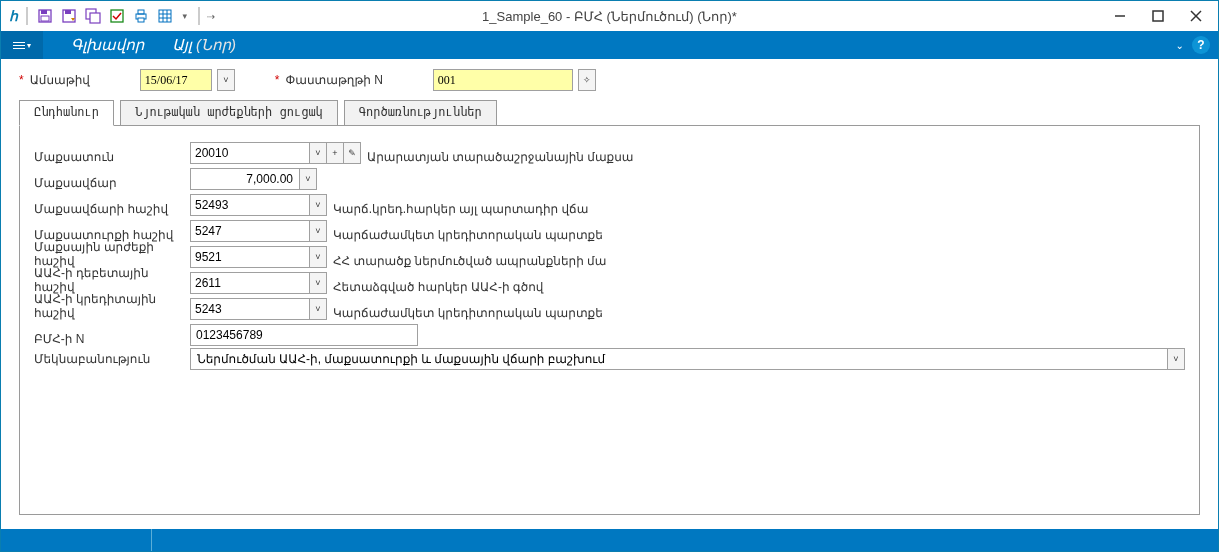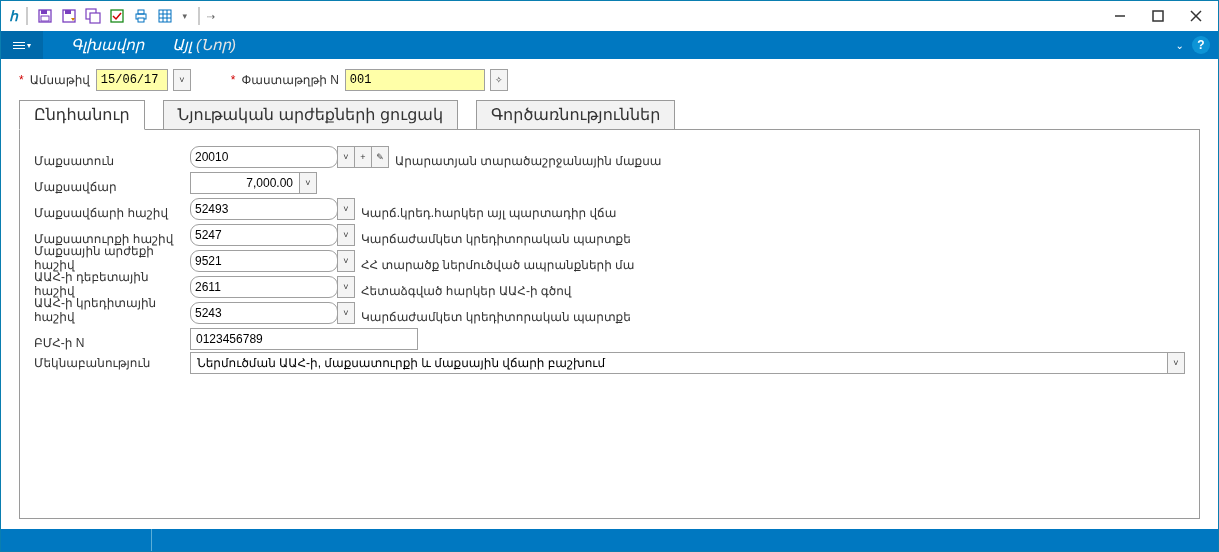--- a/index.html
+++ b/index.html
@@ -19,33 +19,33 @@
   .menu-ico-btn .caret { color: #fff; font-size: 8px; }
   .menu-items { display: flex; align-items: center; gap: 28px; padding-left: 28px; }
   .menu-item { color: #fff; font-size: 15px; font-style: italic; }
   .menu-item .new { color: #e5e5e5; }
   .menu-right { margin-left: auto; display: flex; align-items: center; gap: 8px; padding-right: 8px; }
   .help-circle { width: 18px; height: 18px; border-radius: 50%; background: #0d94d6; color: #fff; display: flex; align-items: center; justify-content: center; font-weight: bold; font-size: 12px; }
   .chev { color: #fff; font-size: 10px; }
   .headerrow { padding: 10px 18px 8px 18px; display: flex; align-items: center; gap: 40px; }
   .fieldgrp { display: flex; align-items: center; gap: 6px; }
   .req { color: #d00000; }
-  .date-input, .doc-input { height: 22px; border: 1px solid #a0a0a0; padding: 0 4px; font-family: Liberation Mono, monospace; font-size: 12px; }
+  .date-input, .doc-input { height: 22px; border: 1px solid #a0a0a0; padding: 0 4px; font-family: Liberation Serif, serif; font-size: 12px; margin-left: 44px; }
   .date-input { width: 72px; background: #ffffa8; }
   .dd-btn, .tool-btn { width: 18px; height: 22px; border: 1px solid #a0a0a0; background: #f4f4f4; display: inline-flex; align-items: center; justify-content: center; font-size: 9px; cursor: pointer; margin-left: -1px; }
   .doc-input { width: 140px; background: #ffffa8; }
   .tabs { padding: 0 18px; }
   .tab-headers { display: flex; position: relative; z-index: 2; }
-  .tab { padding: 4px 14px 5px 14px; border: 1px solid #9a9a9a; background: #f2f2f2; font-size: 16px; cursor: pointer; margin-right: 18px; position: relative; top: 1px; }
+  .tab { padding: 4px 14px 5px 14px; border: 1px solid #9a9a9a; background: #f2f2f2; font-size: 12px; cursor: pointer; margin-right: 6px; position: relative; top: 1px; font-family: Liberation Mono, monospace; }
   .tab.active { background: #fff; border-bottom: 1px solid #fff; }
   .tab-body { border: 1px solid #9a9a9a; background: #fff; padding: 12px 14px; height: 390px; }
   .form-row { display: flex; align-items: flex-end; height: 26px; }
   .form-label { width: 156px; font-size: 12px; }
   .codebox { height: 22px; border: 1px solid #a0a0a0; padding: 0 4px; font-family: inherit; font-size: 12px; }
-  .w148 { width: 148px; border-radius: 9px; }
+  .w148 { width: 120px; }
   .w155num { width: 110px; text-align: right; padding-right: 6px; }
   .btns { display: inline-flex; vertical-align: top; }
   .desc { padding-left: 6px; font-size: 12px; color: #333; white-space: nowrap; }
   .bmrn-input { height: 22px; width: 228px; border: 1px solid #a0a0a0; padding: 0 5px; font-family: inherit; font-size: 12px; }
   .comment-row { display: flex; align-items: center; height: 26px; }
   .comment-input { flex: 1; height: 22px; border: 1px solid #a0a0a0; padding: 0 6px; font-family: inherit; font-size: 12px; }
   .statusbar { height: 22px; background: #0078c1; margin-top: auto; position: relative; }
   .statusbar .sep { position: absolute; top: 0; bottom: 0; width: 1px; background: #5aaed8; }
 </style>
 </head>
@@ -96,20 +96,21 @@
             <line x1="2" y1="6" x2="14" y2="6" stroke="#0070c0"></line>
             <line x1="2" y1="10" x2="14" y2="10" stroke="#0070c0"></line>
             <line x1="6" y1="2" x2="6" y2="14" stroke="#0070c0"></line>
             <line x1="10" y1="2" x2="10" y2="14" stroke="#0070c0"></line>
           </svg>
       </span>
       <span class="tb-ico" style="width:10px;color:#666;font-size:9px">▾</span>
       <span style="width:2px;height:18px;background:#ccc;display:inline-block;margin:0 0 0 2px"></span>
       <span class="tb-ico" style="width:10px;color:#666;font-size:10px">⇢</span>
     </div>
+    <div class="tb-center">1_Sample_60 - ԲՄՀ (Ներմուծում) (Նոր)*</div>
     <div class="tb-right">
       <div class="win-btn">
           <svg width="12" height="12">
             <line x1="1" y1="6" x2="11" y2="6" stroke="#333" stroke-width="1.5"></line>
           </svg>
         </div>
       <div class="win-btn">
           <svg width="12" height="12">
             <rect x="1" y="1" width="10" height="10" fill="none" stroke="#333" stroke-width="1.5"></rect>
           </svg>

